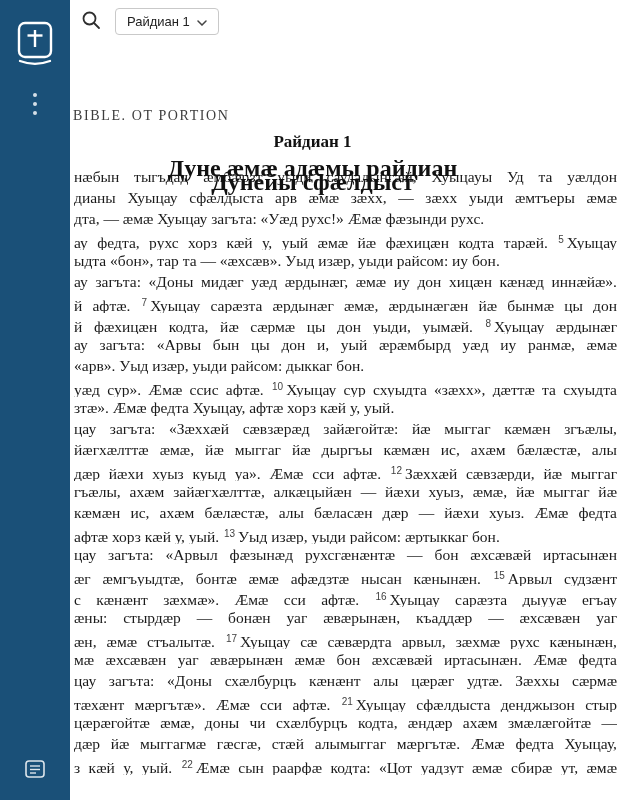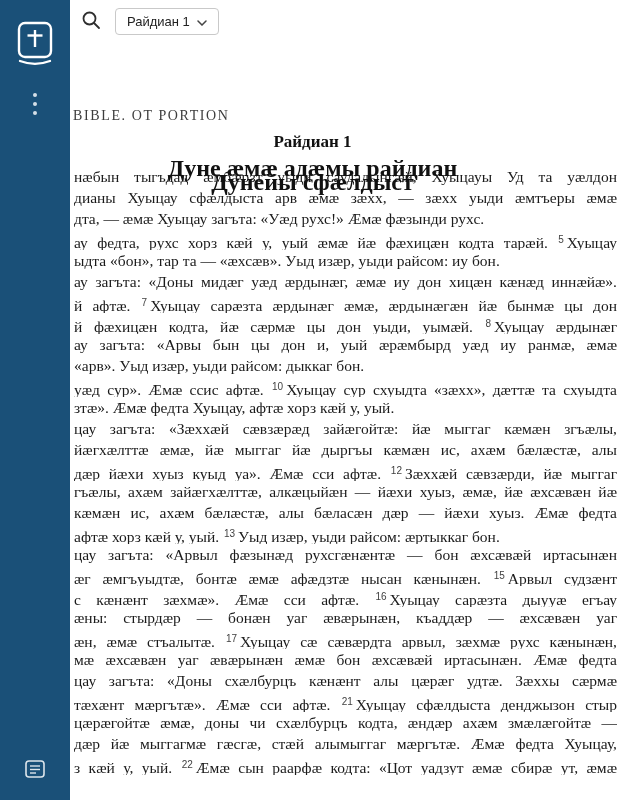--- a/index.html
+++ b/index.html
@@ -95,21 +95,21 @@
       <div class="bline just">ау загъта: «Доны мидæг уæд æрдынæг, æмæ иу дон хицæн кæнæд иннæйæ».</div>
       <div class="bline just">й афтæ. <span class="vnum">7</span>Хуыцау сарæзта æрдынæг æмæ, æрдынæгæн йæ бынмæ цы дон</div>
       <div class="bline just">й фæхицæн кодта, йæ сæрмæ цы дон уыди, уымæй. <span class="vnum">8</span>Хуыцау æрдынæг</div>
       <div class="bline just">ау загъта: «Арвы бын цы дон и, уый æрæмбырд уæд иу ранмæ, æмæ</div>
       <div class="bline">«арв». Уыд изæр, уыди райсом: дыккаг бон.</div>
       <div class="bline just">уæд сур». Æмæ ссис афтæ. <span class="vnum">10</span>Хуыцау сур схуыдта «зæхх», дæттæ та схуыдта</div>
       <div class="bline">зтæ». Æмæ федта Хуыцау, афтæ хорз кæй у, уый.</div>
       <div class="bline just">цау загъта: «Зæххæй сæвзæрæд зайæгойтæ: йæ мыггаг кæмæн згъæлы,</div>
       <div class="bline just">йæгхæлттæ æмæ, йæ мыггаг йæ дыргъы кæмæн ис, ахæм бæлæстæ, алы</div>
       <div class="bline just">дæр йæхи хуыз куыд уа». Æмæ сси афтæ. <span class="vnum">12</span>Зæххæй сæвзæрди, йæ мыггаг</div>
-      <div class="bline just">гъæлы, ахæм зайæгхæлттæ, алкæцыйæн — йæхи хуыз, æмæ, йæ æхсæвæн йæ</div>
+      <div class="bline just">гъæлы, ахæм зайæгхæлттæ, алкæцыйæн — йæхи хуыз, æмæ, йæ мыггаг йæ</div>
       <div class="bline just">кæмæн ис, ахæм бæлæстæ, алы бæласæн дæр — йæхи хуыз. Æмæ федта</div>
       <div class="bline">афтæ хорз кæй у, уый. <span class="vnum">13</span>Уыд изæр, уыди райсом: æртыккаг бон.</div>
       <div class="bline just">цау загъта: «Арвыл фæзынæд рухсгæнæнтæ — бон æхсæвæй иртасынæн</div>
       <div class="bline just">æг æмгъуыдтæ, бонтæ æмæ афæдзтæ нысан кæнынæн. <span class="vnum">15</span>Арвыл судзæнт</div>
       <div class="bline just">с кæнæнт зæхмæ». Æмæ сси афтæ. <span class="vnum">16</span>Хуыцау сарæзта дыууæ егъау</div>
       <div class="bline just">æны: стырдæр — бонæн уаг æвæрынæн, къаддæр — æхсæвæн уаг</div>
       <div class="bline just">æн, æмæ стъалытæ. <span class="vnum">17</span>Хуыцау сæ сæвæрдта арвыл, зæхмæ рухс кæнынæн,</div>
       <div class="bline just">мæ æхсæвæн уаг æвæрынæн æмæ бон æхсæвæй иртасынæн. Æмæ федта</div>
       <div class="bline just">цау загъта: «Доны схæлбурцъ кæнæнт алы цæрæг удтæ. Зæххы сæрмæ</div>
       <div class="bline just">тæхæнт мæргътæ». Æмæ сси афтæ. <span class="vnum">21</span>Хуыцау сфæлдыста денджызон стыр</div>

